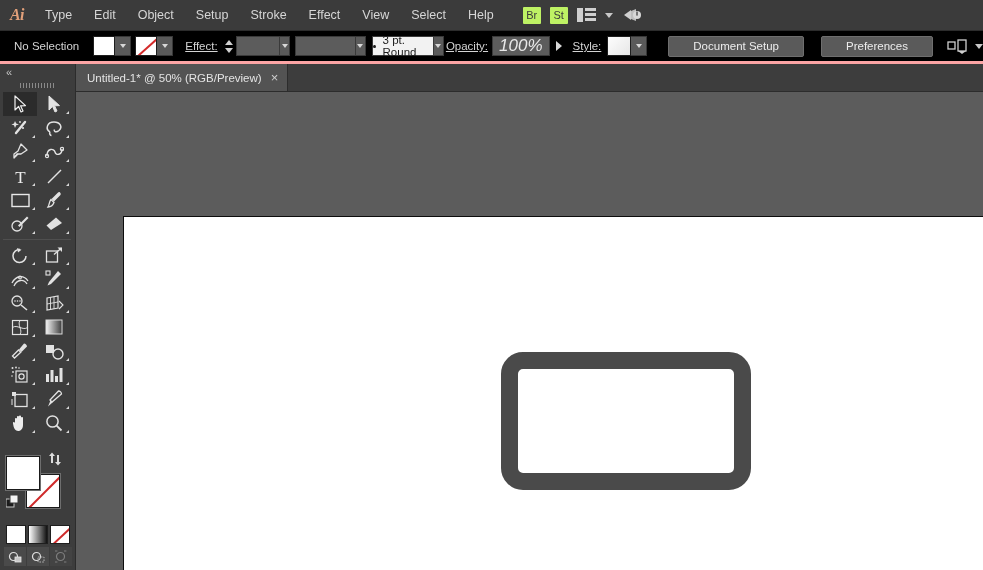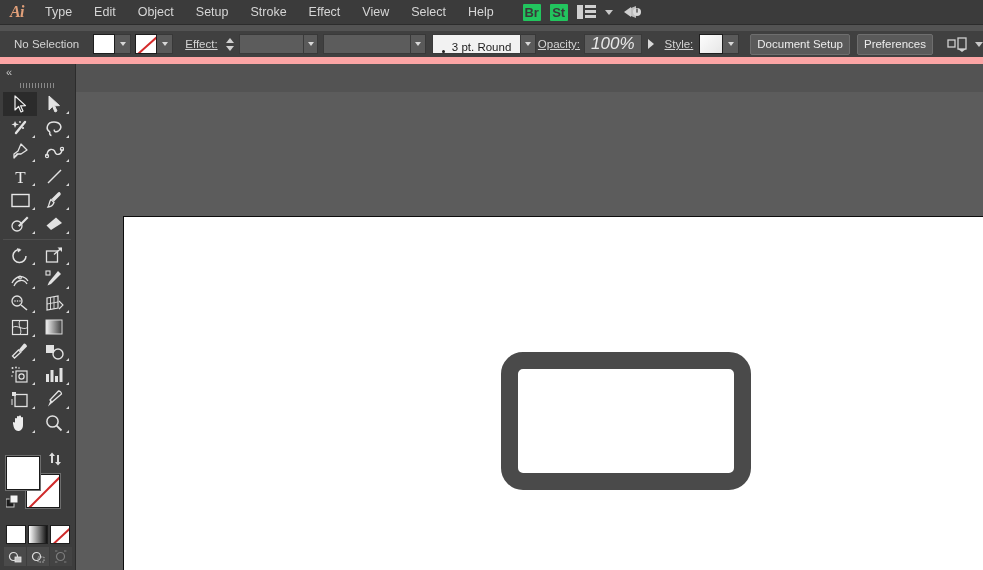--- a/index.html
+++ b/index.html
@@ -7,65 +7,65 @@
     width: 983px; height: 570px;
     overflow: hidden;
     background: #535353;
     font-family: "Liberation Sans", sans-serif;
     -webkit-font-smoothing: antialiased;
   }
   .app { position: relative; width: 983px; height: 570px; }
 
   
   .menubar {
-    position: absolute; top: 0; left: 0; width: 983px; height: 25px;
+    position: absolute; top: 0; left: 0; width: 983px; height: 31px;
     background: #3b3b3b;
     display: flex; align-items: center;
     border-bottom: 1px solid #2c2c2c;
   }
   .ai-logo {
     width: 34px; height: 31px;
     display: flex; align-items: center; justify-content: center;
     font-family: "Liberation Serif", serif;
     font-size: 16px; font-weight: bold; font-style: italic;
     color: #e2a07a; letter-spacing: -0.5px;
   }
   .menu-item {
     padding: 0 11px; height: 31px; line-height: 31px;
     font-size: 12.5px; color: #d6d6d6; cursor: default;
     white-space: nowrap;
   }
   .menubar-right { display: flex; align-items: center; margin-left: 18px; gap: 9px; }
   .app-badge {
     width: 18px; height: 17px;
-    background: #22c55e; color: #3a3a3a;
-    font-size: 13px; font-weight: bold;
+    background: #bef264; color: #3a3a3a;
+    font-size: 11px; font-weight: normal;
     display: flex; align-items: center; justify-content: center;
     border-radius: 1px;
   }
   .arrange-icon { width: 19px; height: 14px; position: relative; }
   .arrange-icon i {
     position: absolute; background: #d0d0d0; display: block;
   }
   .arrange-icon i.c1 { left: 0; top: 0; width: 6px; height: 14px; }
   .arrange-icon i.r1 { left: 8px; top: 0; width: 11px; height: 3px; }
   .arrange-icon i.r2 { left: 8px; top: 5px; width: 11px; height: 3px; }
   .arrange-icon i.r3 { left: 8px; top: 10px; width: 11px; height: 3px; }
   .chev {
     width: 0; height: 0; border-left: 4px solid transparent;
     border-right: 4px solid transparent; border-top: 5px solid #c8c8c8;
   }
   .ws-icon { width: 20px; height: 18px; }
 
   
   .controlbar {
     position: absolute; top: 31px; left: 0; width: 983px; height: 33px;
-    background: #404040;
+    background: #000000;
     display: flex; align-items: center;
-    border-bottom: 7px solid #fca5a5;
+    border-bottom: 3px solid #fca5a5;
     padding-left: 6px;
   }
   .cb-label {
     font-size: 11.5px; color: #d4d4d4; white-space: nowrap;
   }
   .cb-label u { text-decoration: underline; }
   .no-sel { margin: 0 14px 0 8px; }
   .swatch-wrap { display: flex; align-items: center; margin-right: 4px; }
   .swatch {
     width: 22px; height: 20px; background: #fff;
@@ -95,44 +95,44 @@
   .field {
     height: 20px; background: #5c5c5c; border: 1px solid #3a3a3a;
     display: flex; align-items: center;
   }
   .field-txt {
     font-size: 17px; color: #e8e8e8; padding: 0 6px; white-space: nowrap; font-style: italic;
   }
   .stroke-weight { width: 72px; margin-left: 3px; }
   .brush-field {
     height: 20px; width: 100px; background: #f2f2f2; border: 1px solid #3a3a3a;
-    display: flex; align-items: flex-end; justify-content: center; gap: 7px;
+    display: flex; align-items: center; justify-content: center; gap: 7px;
     margin-left: 6px;
   }
   .brush-dot { width: 3px; height: 3px; border-radius: 50%; background: #202020; }
   .brush-txt { font-size: 11.5px; color: #1c1c1c; }
   .opacity-field {
     width: 60px; margin-left: 4px;
   }
   .arrow-r {
     width: 0; height: 0; border-top: 5px solid transparent;
     border-bottom: 5px solid transparent; border-left: 6px solid #d8d8d8;
     margin: 0 6px;
   }
   .style-swatch {
     width: 24px; height: 20px;
     background: linear-gradient(135deg,#fdfdfd 0%,#e6e6e6 100%);
     border: 1px solid #1e1e1e;
   }
   .btn {
-    height: 21px; padding: 0 6px; background: #5a5a5a;
+    height: 21px; padding: 0 24px; background: #5a5a5a;
     border: 1px solid #6e6e6e; border-radius: 2px;
     font-size: 11.5px; color: #ececec;
     display: flex; align-items: center; white-space: nowrap;
-    margin-left: 7px;
+    margin-left: 17px;
   }
   .align-icon { width: 22px; height: 16px; margin-left: 14px; }
 
   
   .tabbar {
     position: absolute; top: 64px; left: 76px; right: 0; height: 28px;
     background: #3d3d3d; display: flex; align-items: flex-end;
     border-bottom: 1px solid #2c2c2c;
   }
   .doc-tab {
@@ -352,20 +352,26 @@
     <div class="align-icon">
       <svg width="22" height="16" viewBox="0 0 22 16">
         <rect x="1" y="4" width="7" height="7" fill="none" stroke="#d0d0d0" stroke-width="1.3"></rect>
         <rect x="11" y="2" width="8" height="11" fill="none" stroke="#d0d0d0" stroke-width="1.3"></rect>
         <path d="M11 13 L15 16 L19 13" fill="#d0d0d0"></path>
       </svg>
     </div>
     <div class="chev" style="margin-left:6px"></div>
   </div>
 
+  <div class="tabbar">
+    <div class="doc-tab">
+      <span>Untitled-1* @ 50% (RGB/Preview)</span>
+      <span class="tab-close">×</span>
+    </div>
+  </div>
 
   <div class="toolbar">
     <div class="tb-collapse">«</div>
     <div class="tb-grip">
         <i></i>
       </div>
 
     <div class="tool-grid">
 
       <div class="tool active">

